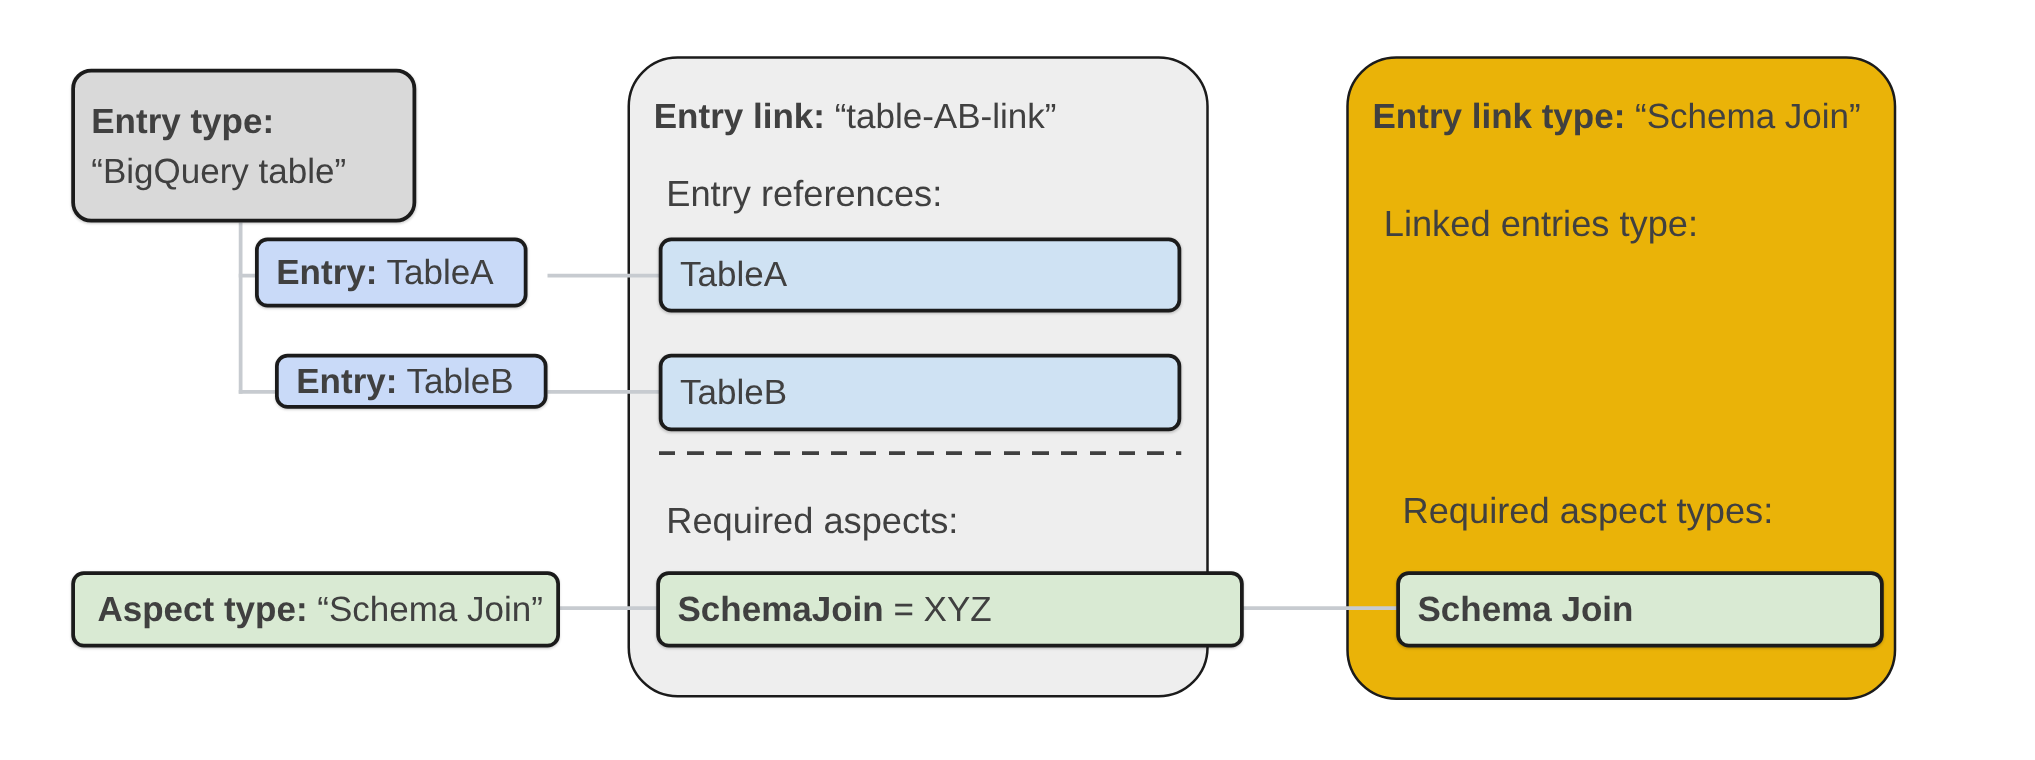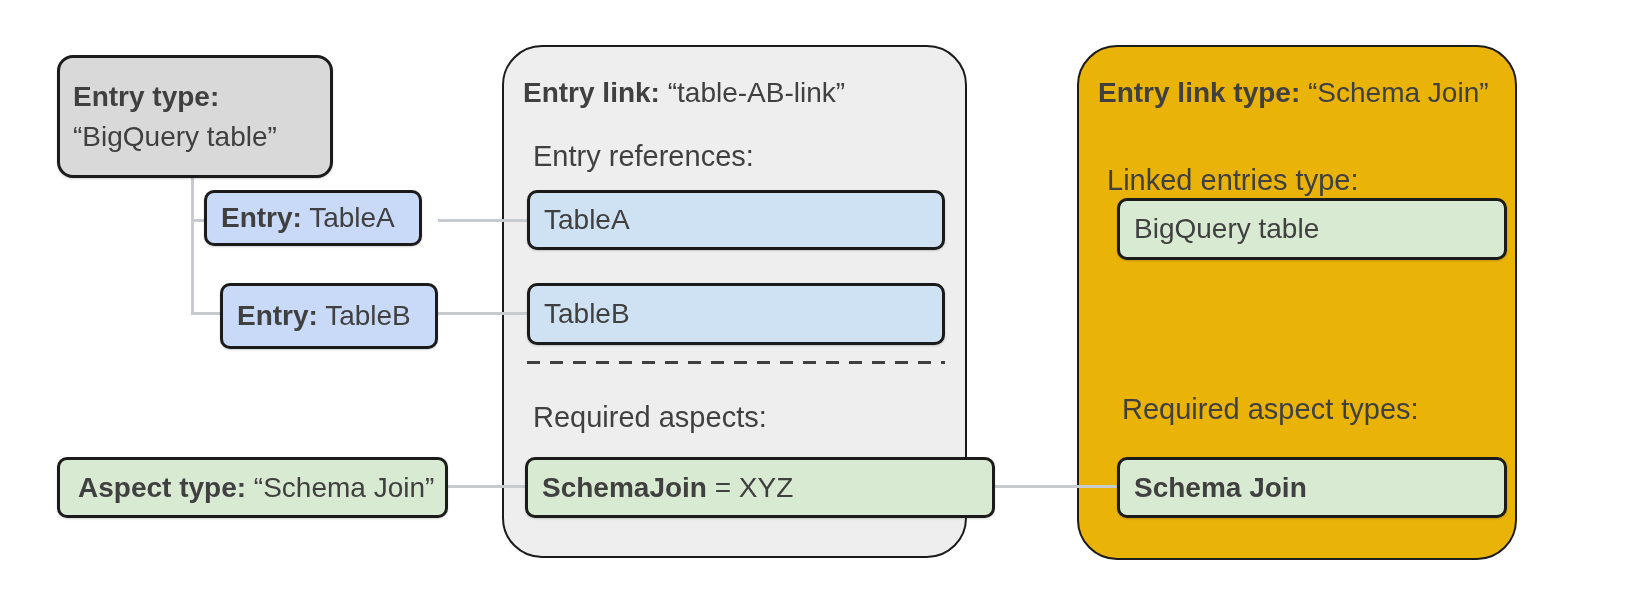--- a/index.html
+++ b/index.html
@@ -62,23 +62,20 @@
     <div class="node fill-green" style="left:21px; top:410px; width:470px; height:61px;">
       <span><b>SchemaJoin</b><span> = XYZ</span></span>
     </div>
   </div>
 
   <div class="panel panel-right">
     <div class="panel-title" style="left:19px; top:30px;">
       <b>Entry link type:</b><span> “Schema Join”</span>
     </div>
     <div class="panel-label" style="left:28px; top:105px;margin-top:12px;">Linked entries type:</div>
-    <div class="node fill-green" style="left:38px; top:151px; width:390px; height:62px;">
-      <span>BigQuery table</span>
-    </div>
     <div class="panel-label" style="left:43px; top:346px;text-align:right;">Required aspect types:</div>
     <div class="node fill-green" style="left:38px; top:410px; width:390px; height:61px;">
       <b>Schema Join</b>
     </div>
   </div>
 
   <div class="conn" style="left:191px; top:178px; width:3px; height:137px;"></div>
   <div class="conn" style="left:191px; top:219px; width:29px; height:3px;"></div>
   <div class="conn" style="left:191px; top:312px; width:29px; height:3px;"></div>
   <div class="conn" style="left:438px; top:219px; width:91px; height:3px;"></div>
@@ -88,21 +85,21 @@
 
   <div class="node fill-gray node-entry-type">
     <div><b>Entry type:</b></div>
     <div>“BigQuery table”</div>
   </div>
 
   <div class="node fill-blue-left" style="left:204px; top:190px; width:218px; height:56px;">
     <span><b>Entry:</b><span> TableA</span></span>
   </div>
 
-  <div class="node fill-blue-left" style="left:220px; top:283px; width:218px; height:66px;">
+  <div class="node fill-blue-left" style="left:220px; top:283px; width:218px; height:44px;">
     <span><b>Entry:</b><span> TableB</span></span>
   </div>
 
   <div class="node fill-green" style="left:57px; top:457px; width:391px; height:61px;padding-left:18px;">
     <span><b>Aspect type:</b><span> “Schema Join”</span></span>
   </div>
 
 </div>
 
 </body></html>

